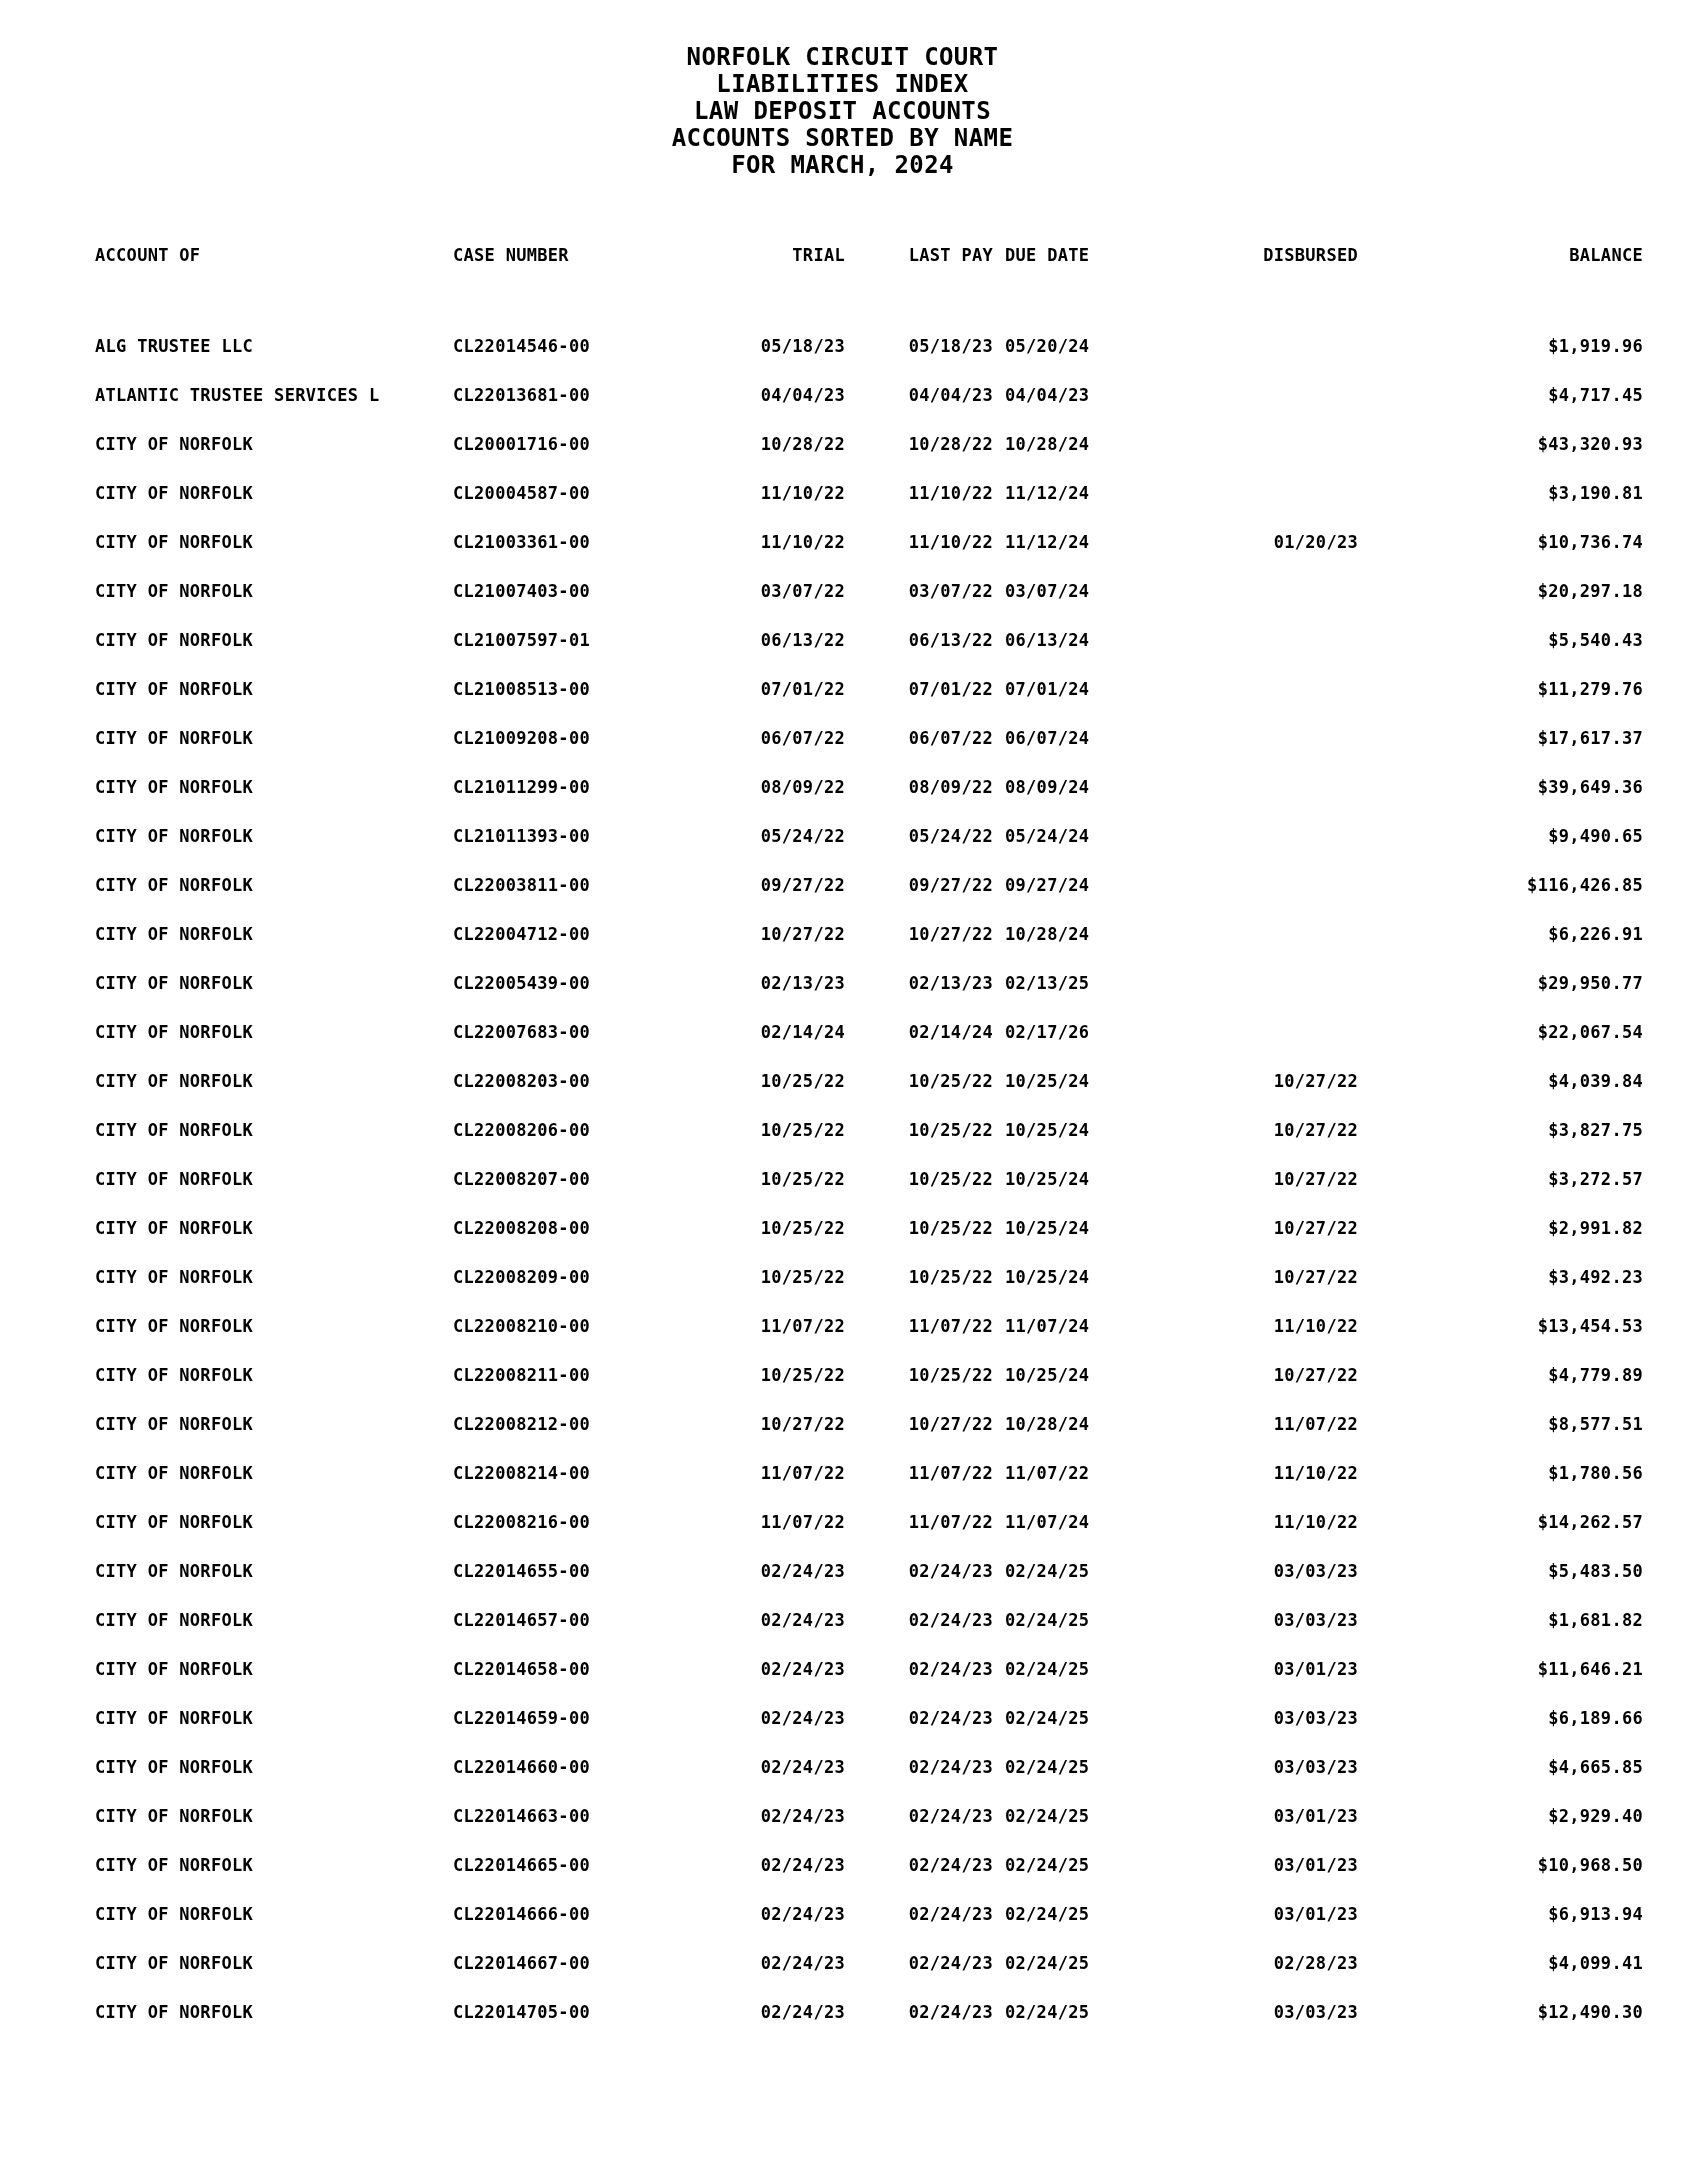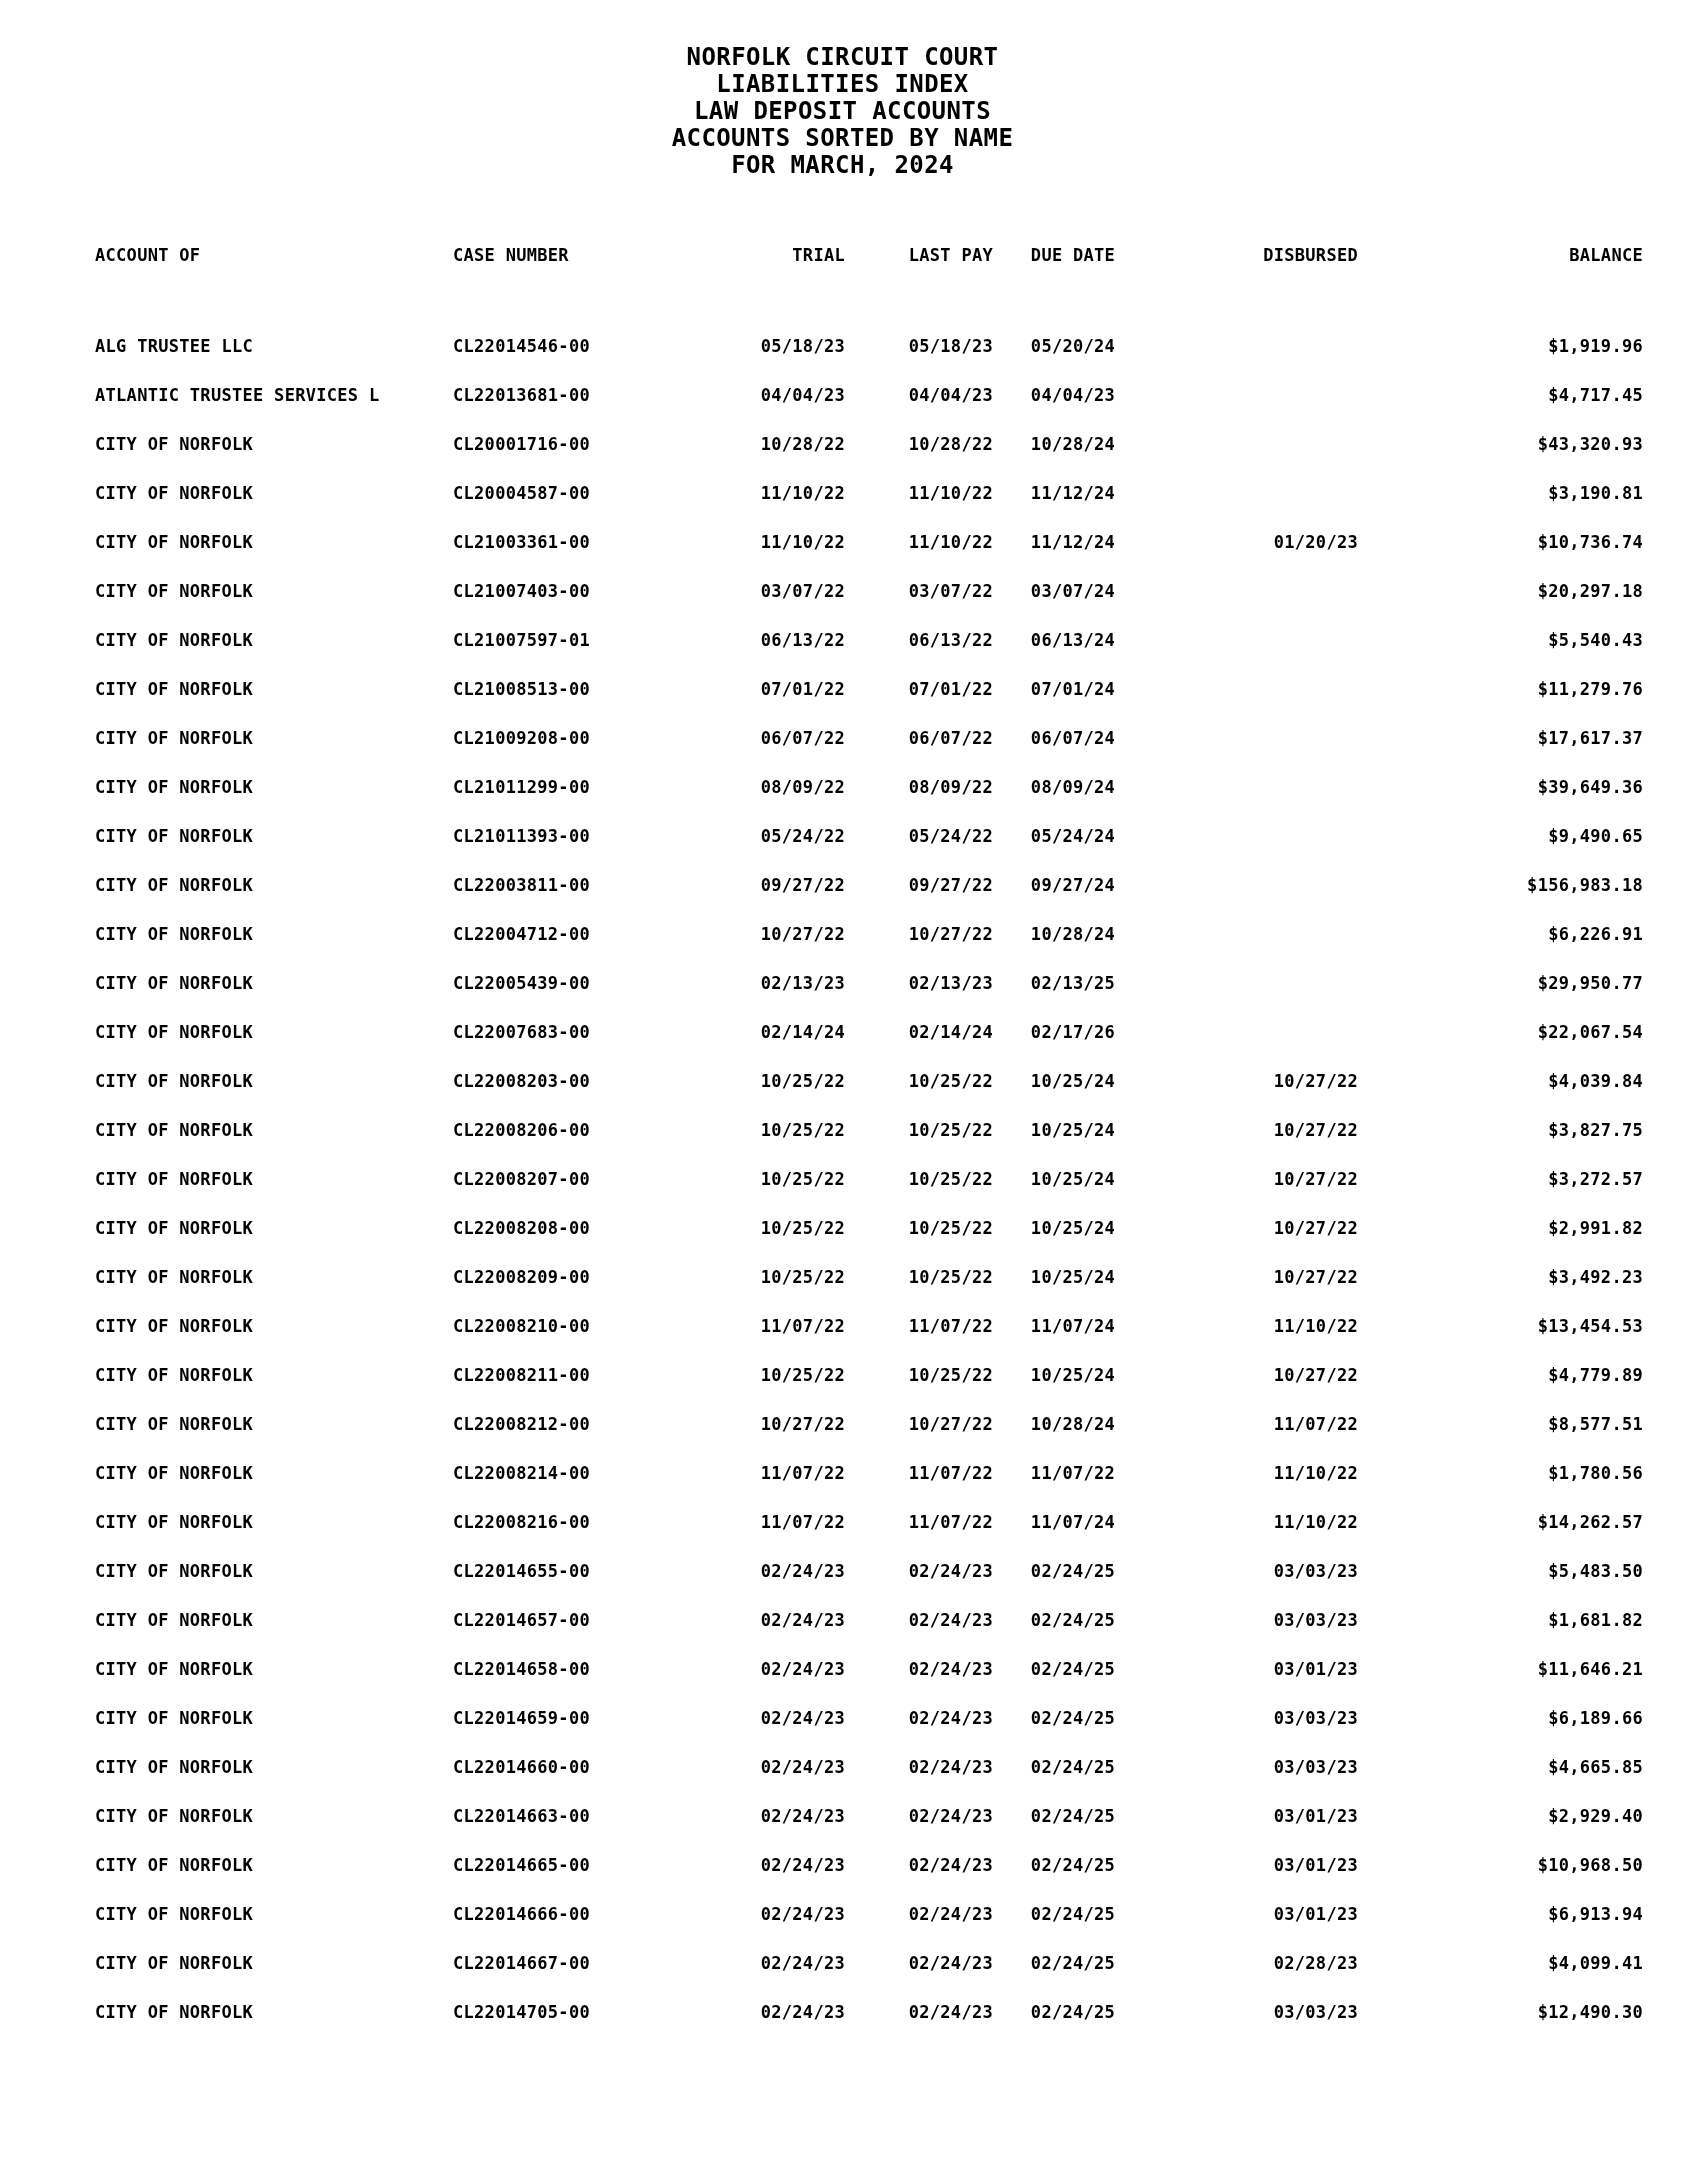--- a/index.html
+++ b/index.html
@@ -59,21 +59,21 @@
     padding: 0;
     overflow: hidden;
   }
   .spacer-row td { height: 51px; padding: 0; }
 
   
   .c-account   { text-align: left;  width: 358px; }
   .c-case      { text-align: left;  width: 256px; }
   .c-trial     { text-align: right; width: 136px; padding-right: 12px !important; }
   .c-lastpay   { text-align: right; width: 136px; padding-right: 12px !important; }
-  .c-due       { text-align: center; width: 136px; }
+  .c-due       { text-align: left; width: 136px; }
   .c-disbursed { text-align: right; width: 217px; padding-right: 72px !important; }
   .c-balance   { text-align: right; width: 213px; padding-right: 25.6px !important; margin-top: 24px; }
   .c-todisb    { text-align: right; width: 213px; }
 
   thead .c-trial   { padding-right: 12px; }
   thead .c-lastpay { padding-right: 12px; }
 </style>
 </head>
 <body>
 
@@ -215,21 +215,21 @@
             <td class="c-balance">$9,490.65</td>
             <td class="c-todisb">$9,490.65</td>
           </tr>
           <tr>
             <td class="c-account">CITY OF NORFOLK</td>
             <td class="c-case">CL22003811-00</td>
             <td class="c-trial">09/27/22</td>
             <td class="c-lastpay">09/27/22</td>
             <td class="c-due">09/27/24</td>
             <td class="c-disbursed"></td>
-            <td class="c-balance">$156,983.18</td>
+            <td class="c-balance">$116,426.85</td>
             <td class="c-todisb">$116,426.85</td>
           </tr>
           <tr>
             <td class="c-account">CITY OF NORFOLK</td>
             <td class="c-case">CL22004712-00</td>
             <td class="c-trial">10/27/22</td>
             <td class="c-lastpay">10/27/22</td>
             <td class="c-due">10/28/24</td>
             <td class="c-disbursed"></td>
             <td class="c-balance">$6,226.91</td>

